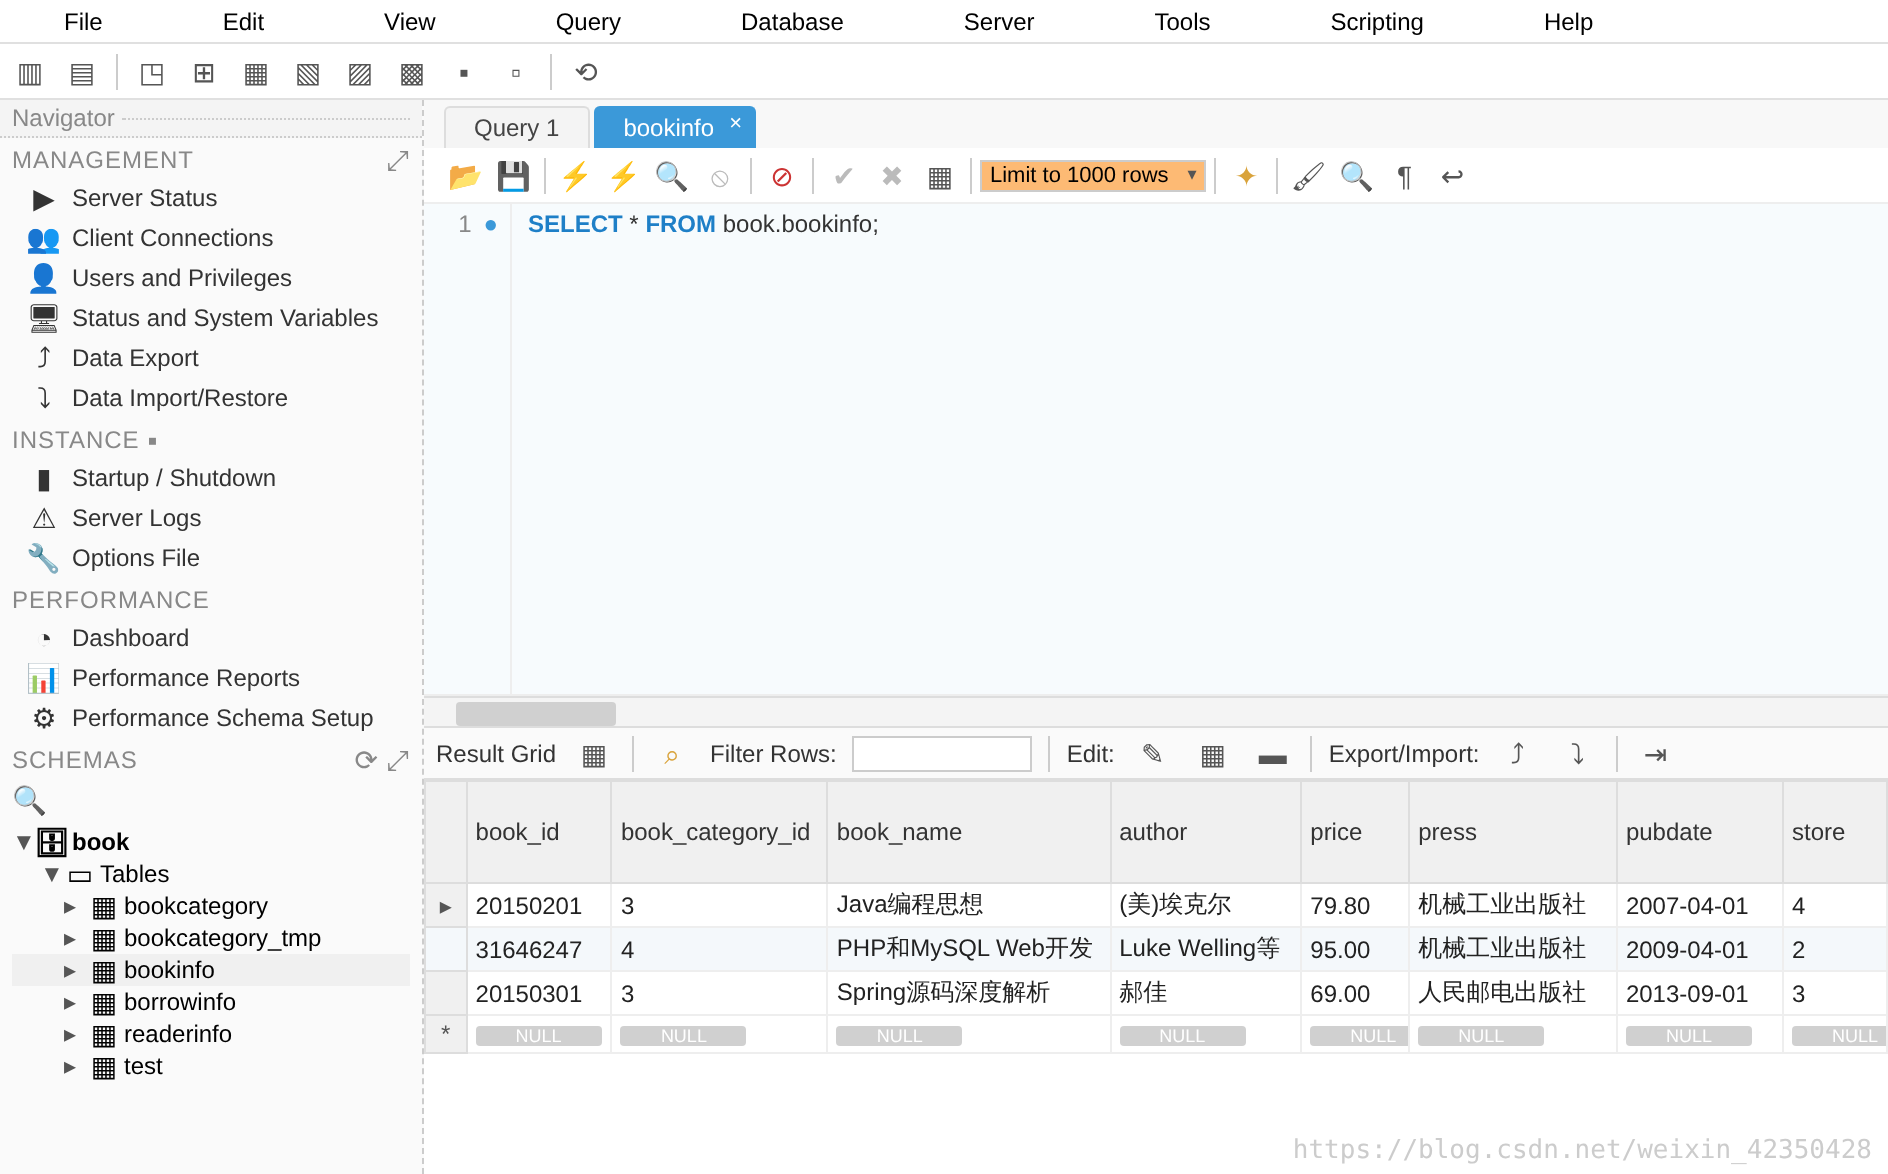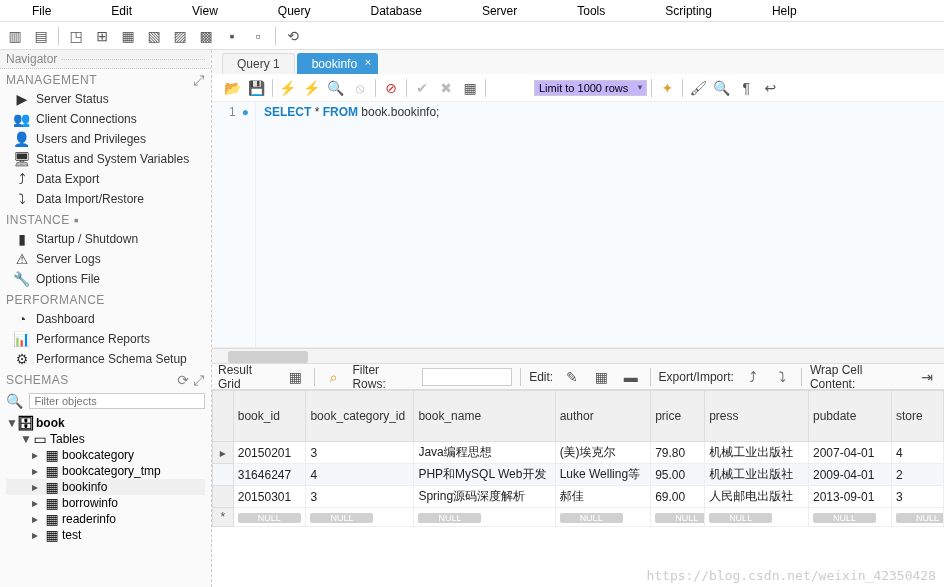--- a/index.html
+++ b/index.html
@@ -36,21 +36,21 @@
 .tree-row.bold { font-weight: bold; }
 
 
 .tabs { display: flex; align-items: flex-end; height: 24px; padding-left: 10px; gap: 2px; background: #f8f8f8; }
 .tab { padding: 3px 14px; border: 1px solid #ddd; border-bottom: none; border-radius: 3px 3px 0 0; background: #f4f4f4; color: #444; }
 .tab.active { background: #3b99d9; color: #fff; border-color: #3b99d9; padding-right: 20px; position: relative; }
 .tab.active::after { content: "×"; position: absolute; right: 6px; top: 2px; font-size: 11px; }
 
 
 .q-toolbar { display: flex; align-items: center; height: 28px; padding: 2px 10px; gap: 2px; border-bottom: 1px solid #eee; }
-.q-limit { border: 1px solid #ccc; padding: 1px 18px 1px 4px; font-size: 11px; background: #c4b5fd; position: relative; margin-left: 44px; }
+.q-limit { border: 1px solid #ccc; padding: 1px 18px 1px 4px; font-size: 11px; background: #fdba74; position: relative; }
 .q-limit::after { content: "▾"; position: absolute; right: 4px; font-size: 9px; color: #555; }
 
 
 .editor { display: flex; height: 246px; background: #f7fbfd; border-bottom: 1px solid #eee; }
 .gutter { width: 44px; text-align: right; padding: 2px 6px; color: #888; background: #f7fbfd; border-right: 1px solid #eee; }
 .gutter .ln { display: flex; justify-content: flex-end; gap: 6px; line-height: 16px; }
 .gutter .dot { color: #3b99d9; }
 .code { padding: 2px 8px; font-family: Consolas, monospace; font-size: 12px; line-height: 16px; }
 .kw { color: #1e7fc7; font-weight: bold; }
 .plain { color: #333; }
@@ -181,21 +181,20 @@
       </div>
 
     <div class="section-hdr">
       <span>SCHEMAS</span>
       <span class="spacer"></span>
       <span class="u">⟳</span>&nbsp;
       <span class="u">⤢</span>
     </div>
     <div class="schema-hdr">
       <span class="u">🔍</span>
-      <input type="text" placeholder="Filter objects" style="">
     </div>
     <div class="schema-tree">
       <div class="tree-row bold">
           <span class="tw">▼</span>
           <span class="tic u">🗄</span>
           <span>book</span>
         </div>
       <div class="tree-row">
           <span class="indent" style="width:12px;"></span>
           <span class="tw">▼</span>
@@ -298,21 +297,20 @@
       <span class="sep"></span>
       <span class="lbl">Edit:</span>
       <span class="tb-icon u">✎</span>
       <span class="tb-icon u">▦</span>
       <span class="tb-icon u">▬</span>
       <span class="sep"></span>
       <span class="lbl">Export/Import:</span>
       <span class="tb-icon u">⤴</span>
       <span class="tb-icon u">⤵</span>
       <span class="sep"></span>
-      <span class="lbl">Wrap Cell Content:</span>
       <span class="tb-icon u">⇥</span>
     </div>
 
     <table class="grid">
       <colgroup>
         <col style="width:20px">
           <col style="width:70px">
           <col style="width:104px">
           <col style="width:136px">
           <col style="width:92px">

